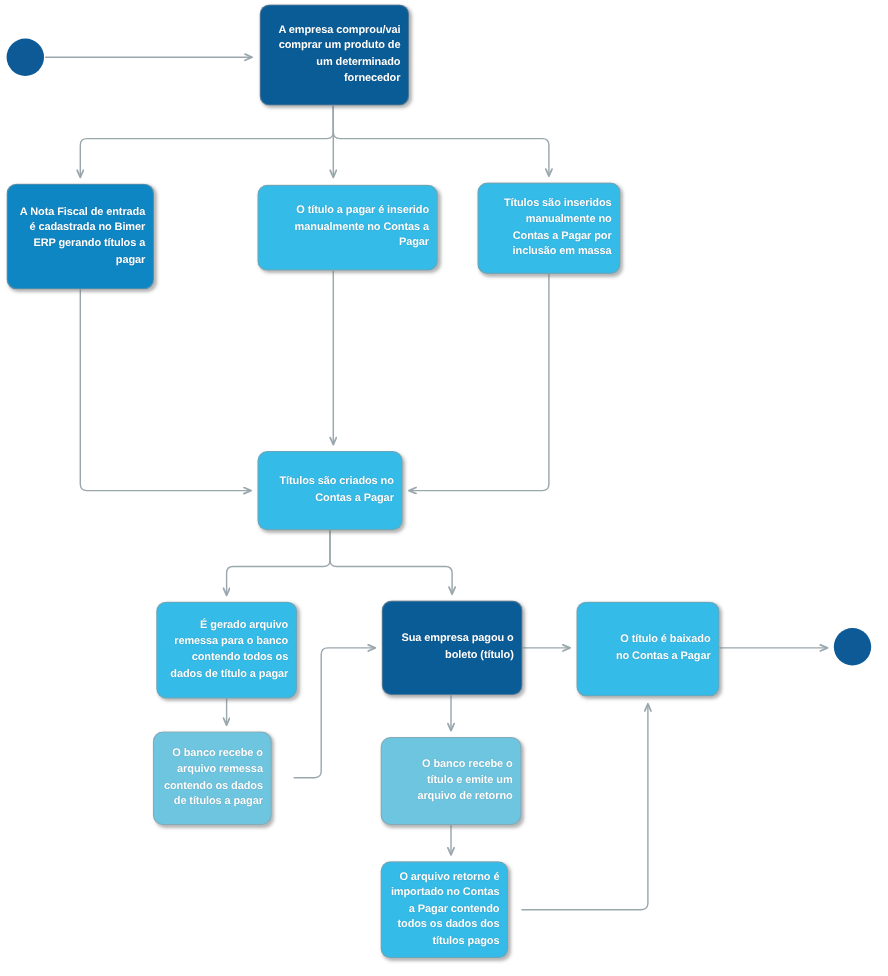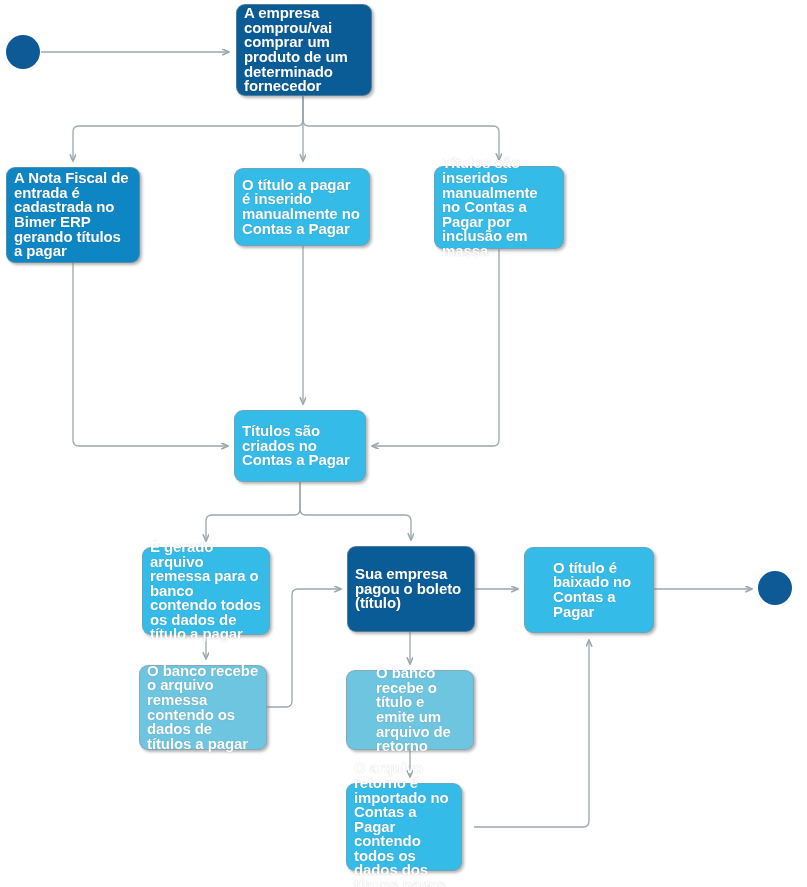--- a/index.html
+++ b/index.html
@@ -26,24 +26,24 @@
     height: 887px;
     pointer-events: none;
   }
   .node {
     position: absolute;
     box-sizing: border-box;
     border-radius: 9px;
     display: flex;
     align-items: center;
     justify-content: center;
-    text-align: left;
+    text-align: right;
     color: #ffffff;
     font-weight: bold;
-    font-size: 15px;
+    font-size: 10px;
     line-height: 14.6px;
     padding: 4px 7px;
     box-shadow: 2px 2px 3px rgba(120,120,120,0.55);
     border: 1px solid rgba(150,150,150,0.55);
     letter-spacing: -0.1px;
     text-shadow: 0 0 1px rgba(0,0,0,0.25);
   }
   .n-dark   { background: #0a5c97; }
   .n-mid    { background: #0f86c4; }
   .n-bright { background: #35bbe7; }
@@ -95,33 +95,33 @@
       <path d="M654,589 L752,589" marker-end="url(#ah)"></path>
     </g>
   </svg>
 
   <div class="terminator" style="left:6px; top:35px; width:34px; height:34px;"></div>
 
   <div class="node n-dark" style="left:236px; top:4px; width:136px; height:92px;">A empresa comprou/vai comprar um produto de um determinado fornecedor</div>
 
   <div class="node n-mid" style="left:6px; top:167px; width:134px; height:96px;">A Nota Fiscal de entrada é cadastrada no Bimer ERP gerando títulos a pagar</div>
 
-  <div class="node n-bright" style="left:234px; top:168px; width:136px; height:78px;">O título a pagar é inserido manualmente no Contas a Pagar</div>
+  <div class="node n-bright" style="left:234px; top:168px; width:164px; height:78px;">O título a pagar é inserido manualmente no Contas a Pagar</div>
 
   <div class="node n-bright" style="left:434px; top:166px; width:130px; height:83px;">Títulos são inseridos manualmente no Contas a Pagar por inclusão em massa</div>
 
   <div class="node n-bright" style="left:234px; top:410px; width:132px; height:72px;">Títulos são criados no Contas a Pagar</div>
 
   <div class="node n-bright" style="left:142px; top:547px; width:128px; height:88px;">É gerado arquivo remessa para o banco contendo todos os dados de título a pagar</div>
 
   <div class="node n-dark" style="left:347px; top:546px; width:128px; height:86px;">Sua empresa pagou o boleto (título)</div>
 
   <div class="node n-bright" style="left:524px; top:547px; width:130px; height:86px;padding-left:28px;">O título é baixado no Contas a Pagar</div>
 
-  <div class="node n-soft" style="left:139px; top:665px; width:128px; height:85px;">O banco recebe o arquivo remessa contendo os dados de títulos a pagar</div>
+  <div class="node n-soft" style="left:139px; top:665px; width:108px; height:85px;">O banco recebe o arquivo remessa contendo os dados de títulos a pagar</div>
 
   <div class="node n-soft" style="left:346px; top:670px; width:128px; height:80px;padding-left:29px;">O banco recebe o título e emite um arquivo de retorno</div>
 
   <div class="node n-bright" style="left:346px; top:783px; width:116px; height:88px;">O arquivo retorno é importado no Contas a Pagar contendo todos os dados dos títulos pagos</div>
 
   <div class="terminator" style="left:758px; top:571px; width:34px; height:34px;"></div>
 
 </div>
 
 </body></html>

